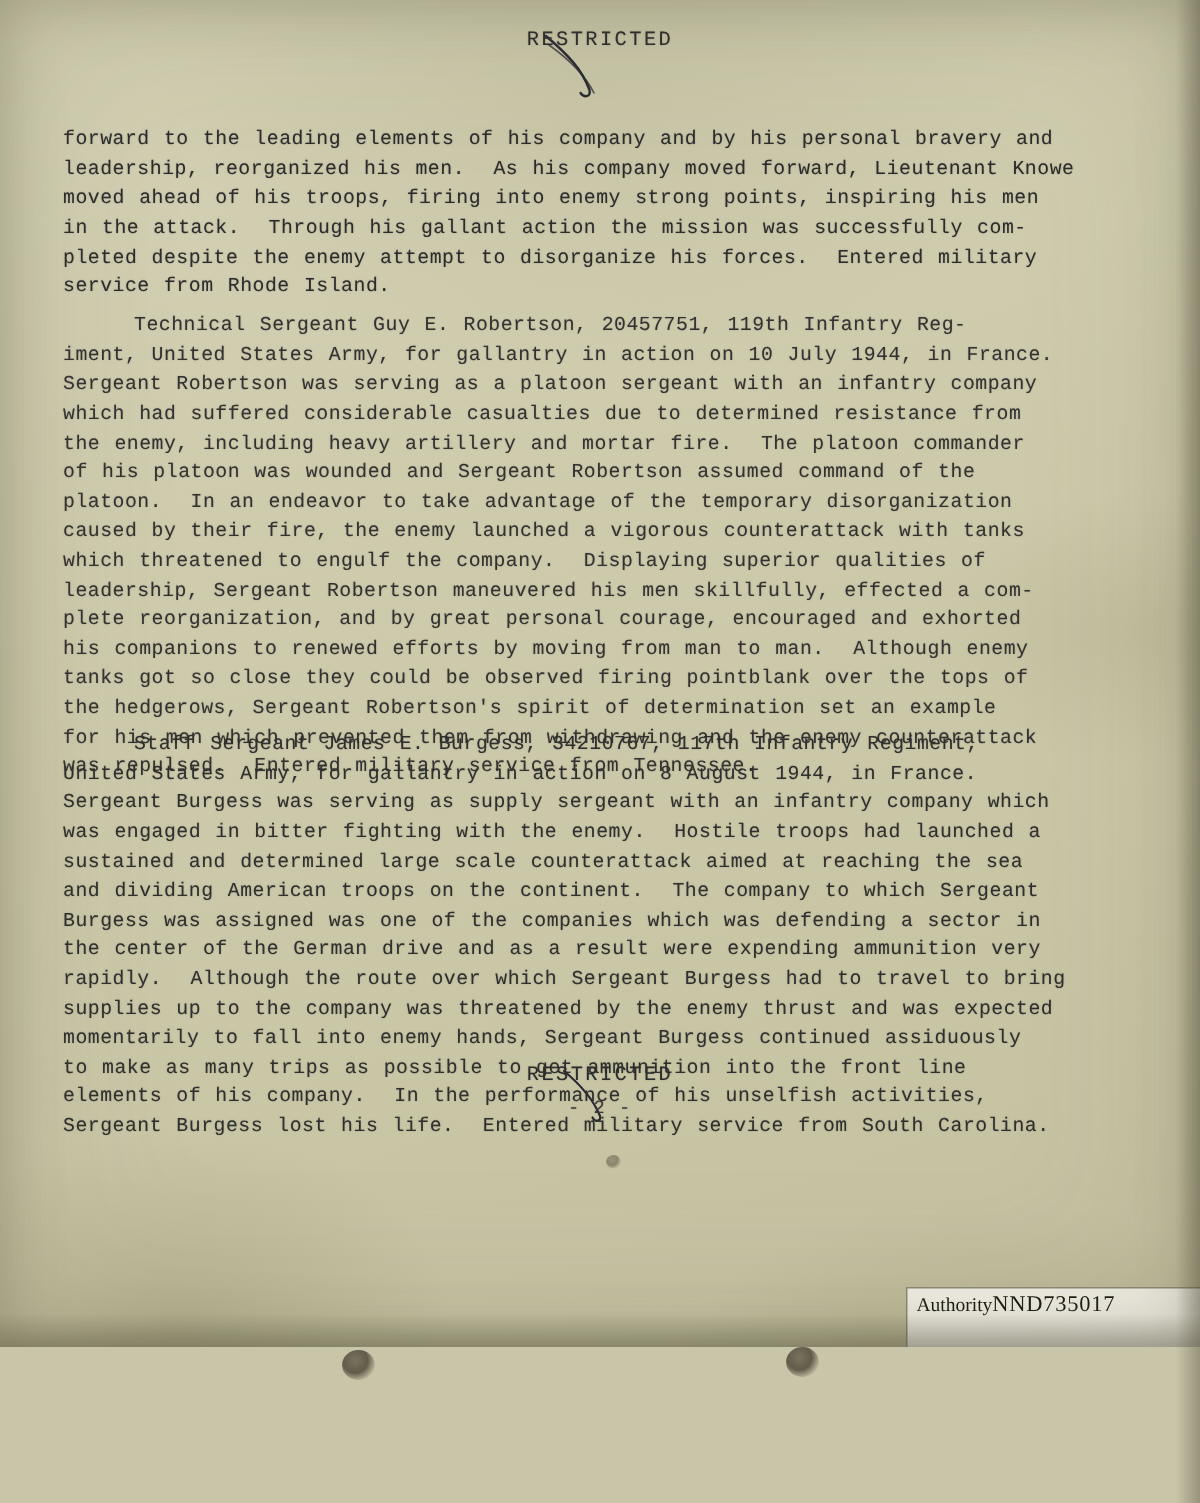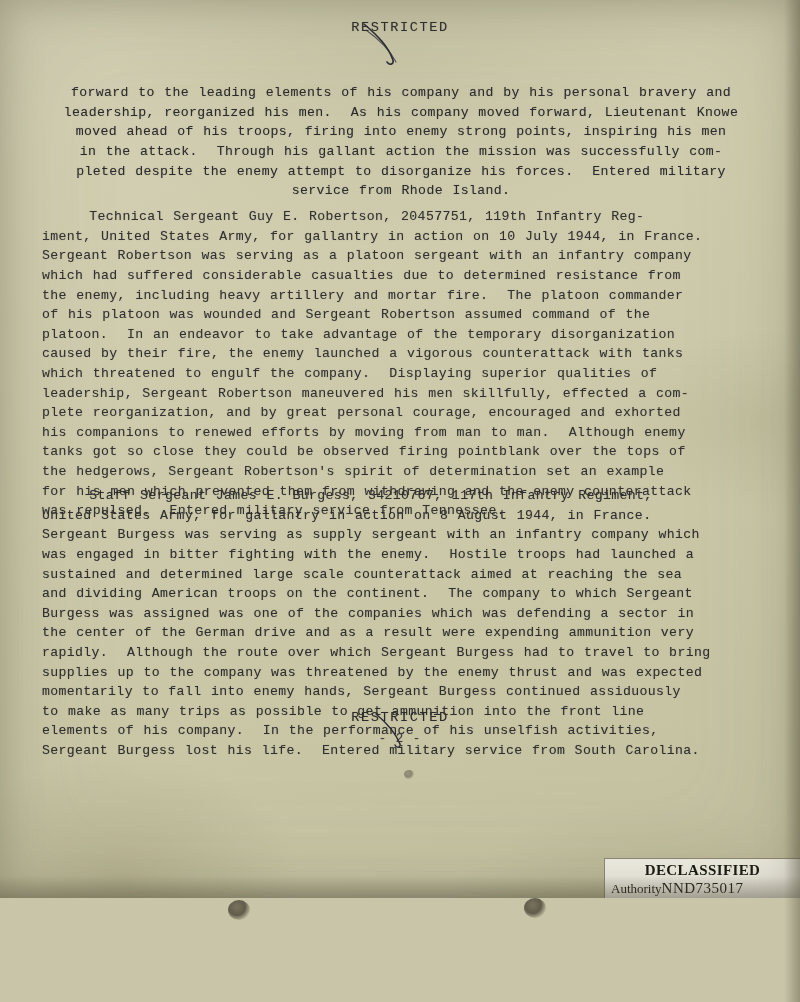--- a/index.html
+++ b/index.html
@@ -81,21 +81,21 @@
   .pen-mark {
     position: absolute;
     pointer-events: none;
   }
 
   .body-block {
     left: 42px;
     width: 718px;
     white-space: pre-wrap;
   }
-  #para-1 { top: 44px; text-align: center; }
+  #para-1 { top: 44px; }
   #para-2 { top: 168px; }
   #para-3 { top: 447px; }
 
   .para-text {
     display: block;
     white-space: pre-wrap;
     word-spacing: 1.2px;
   }
 
   
@@ -226,20 +226,19 @@
     <path d="M6,4 C18,14 26,24 30,34 C31,37 27,39 25,35" fill="none" stroke="#2b2b33" stroke-width="1.5" stroke-linecap="round"></path>
   </svg>
 
   <div class="typed" id="page-number">- 2 -</div>
 
   <div class="stain" id="stain-1"></div>
   <div class="stain" id="stain-2"></div>
   <div class="stain" id="stain-3"></div>
 
   <div id="declassified-card">
-    <div id="declassified-title">DECLASSIFIED</div>
     <div id="declassified-authority"><span>Authority</span><span class="hand">NND735017</span></div>
   </div>
 
   <div id="edge-right"></div>
   <div id="edge-bottom"></div>
   <div id="vignette"></div>
 </div>
 
 </body></html>

